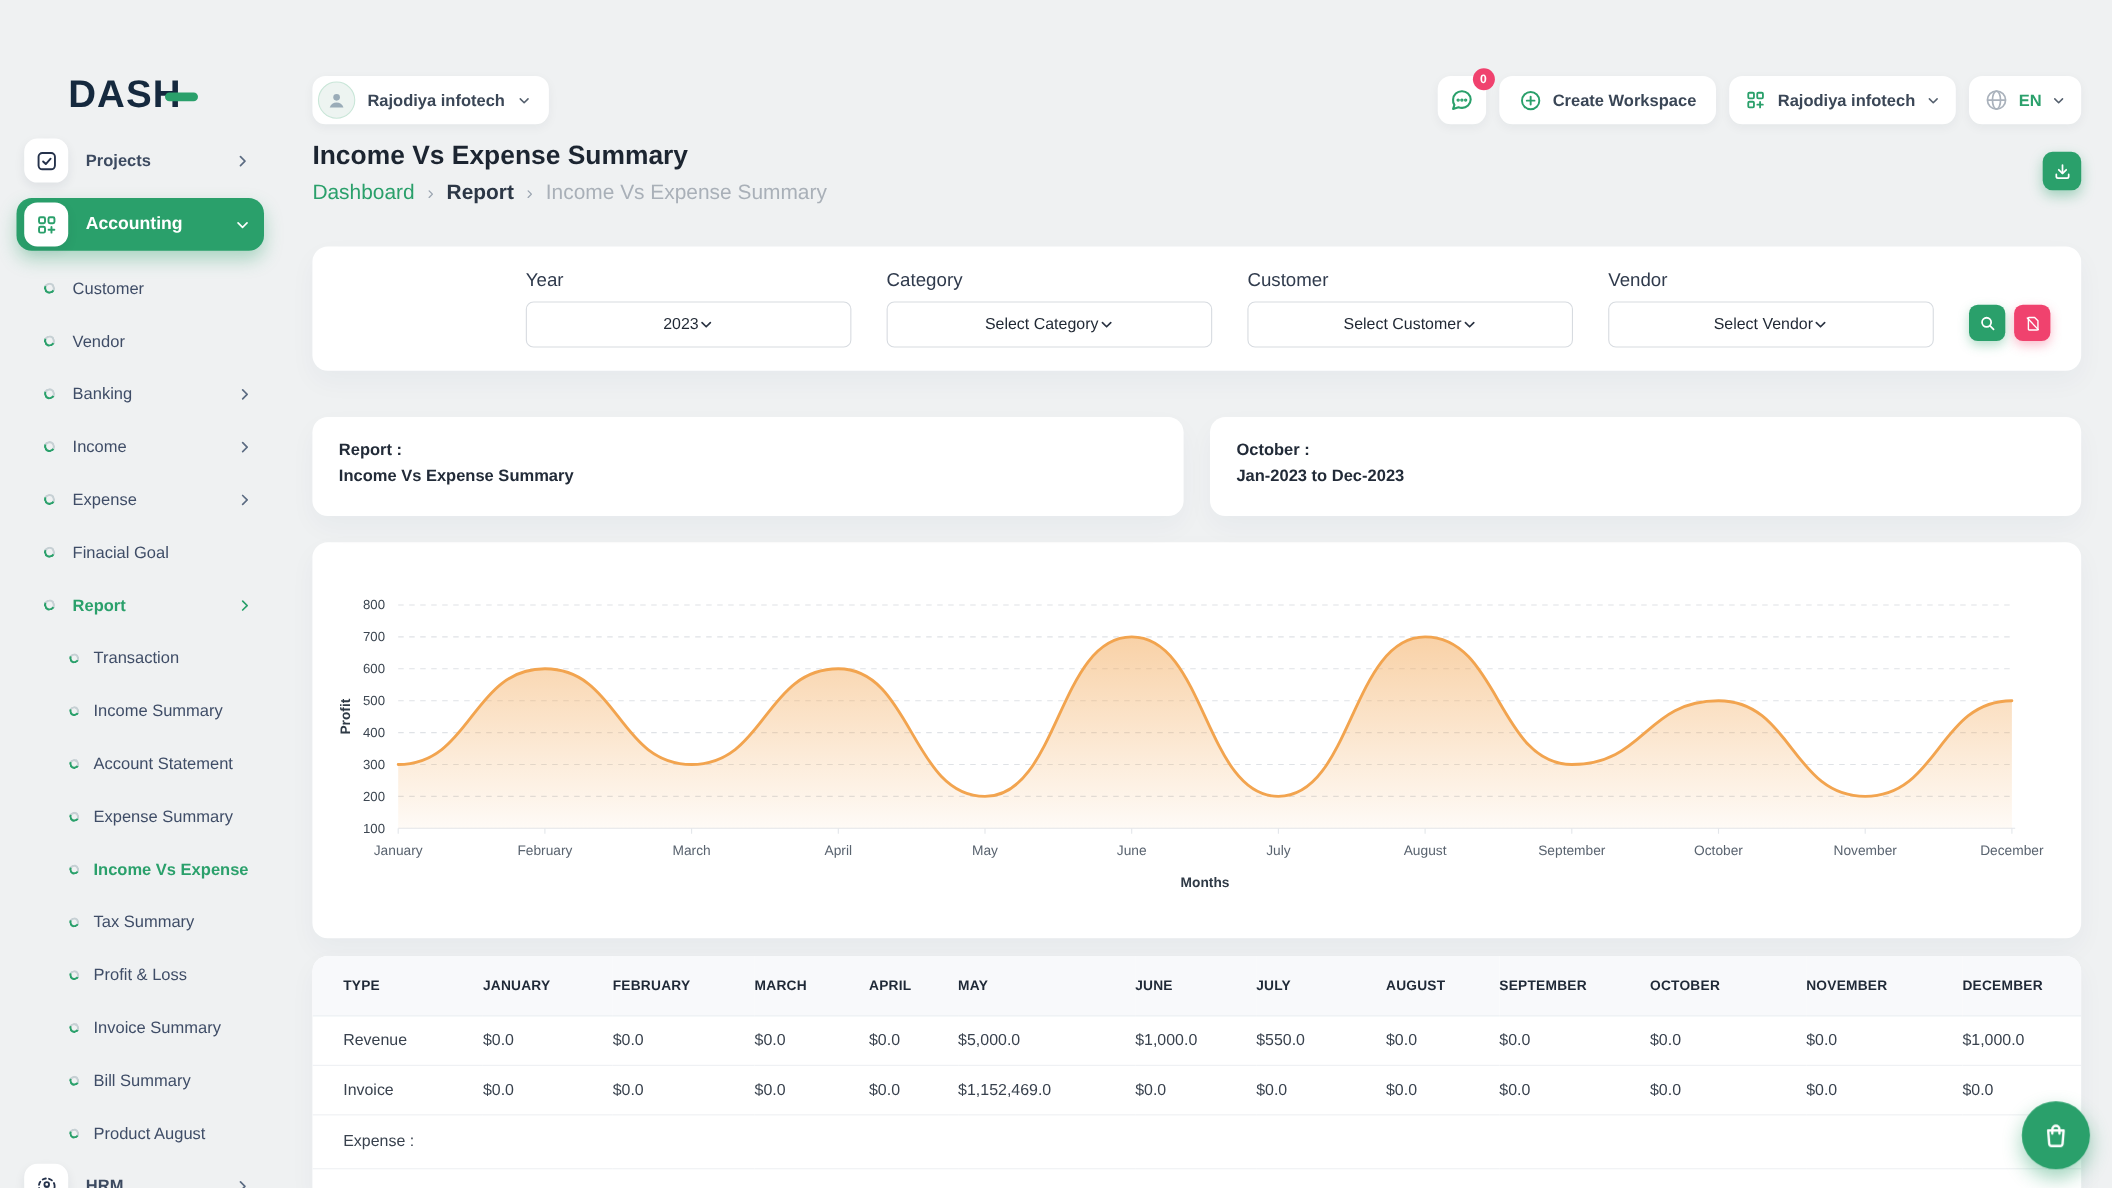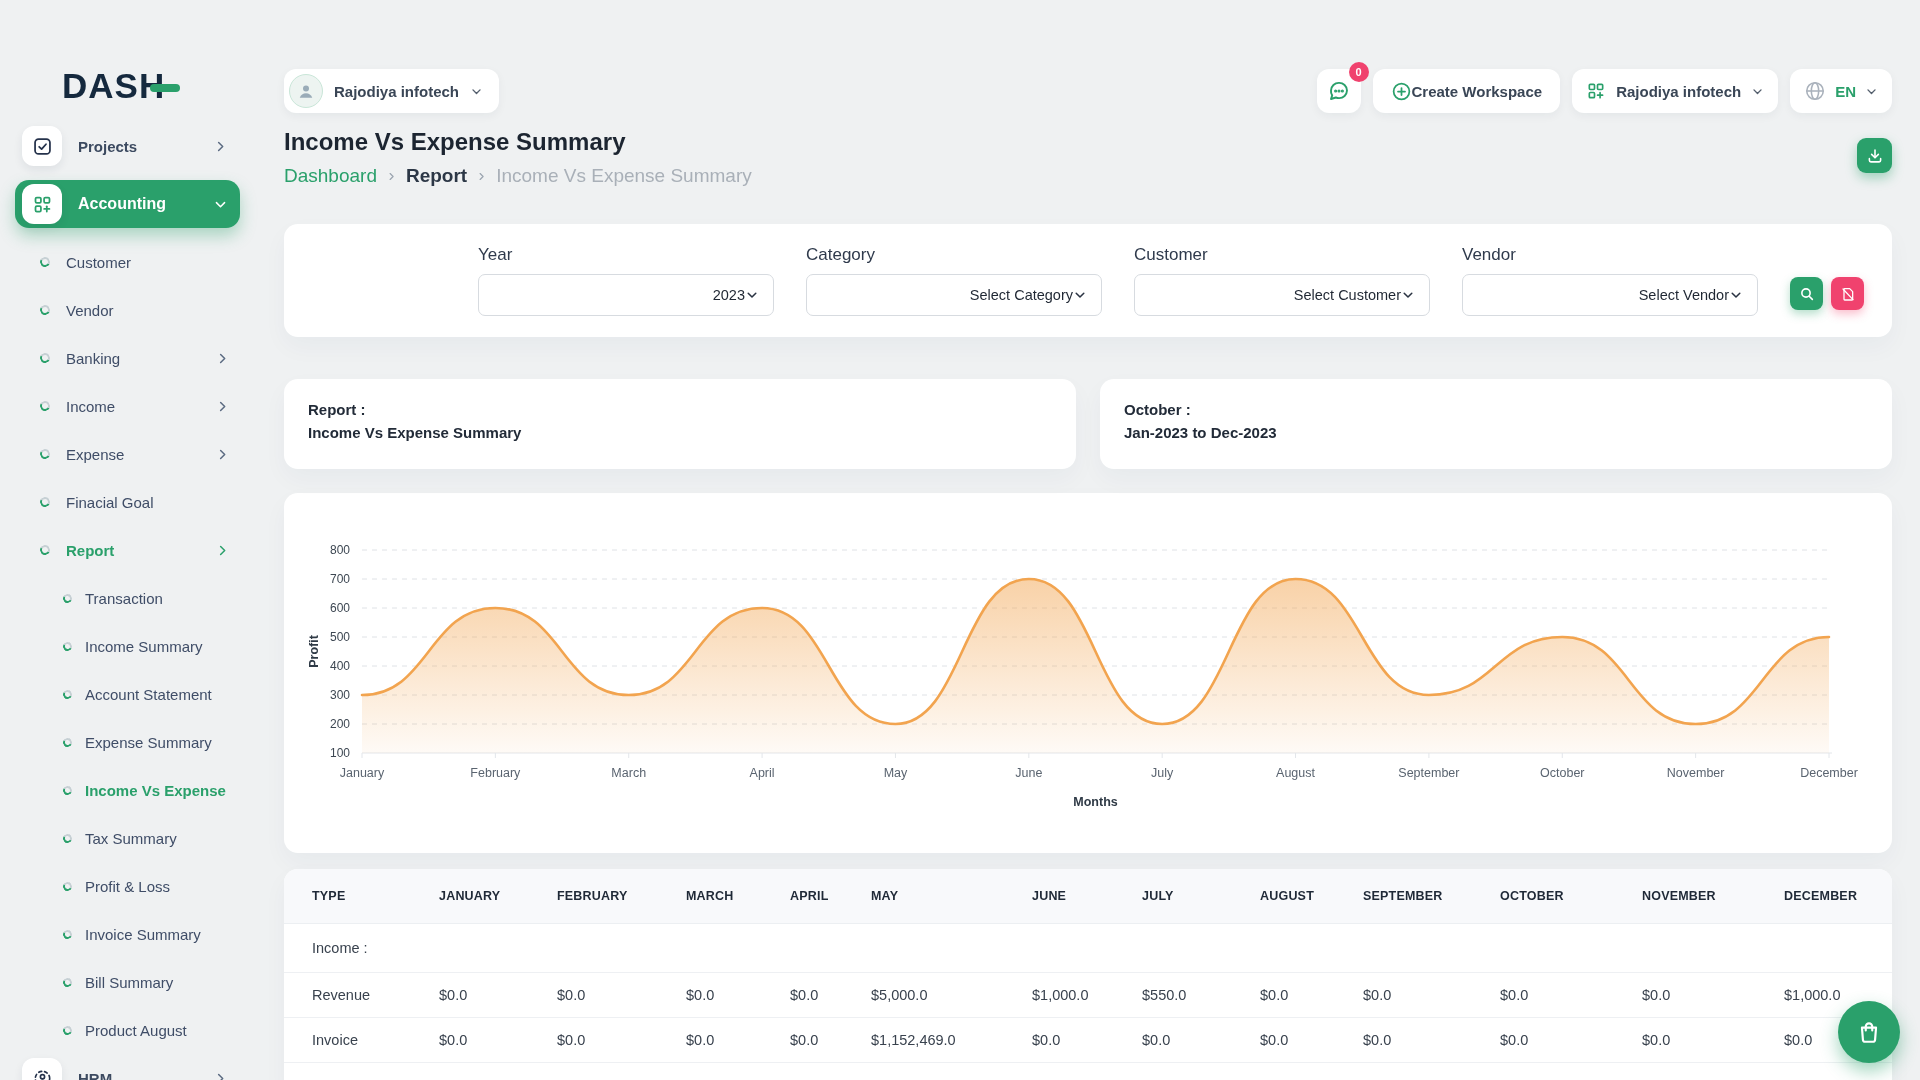--- a/index.html
+++ b/index.html
@@ -47,21 +47,21 @@
         box-shadow:0 3px 10px rgba(20,30,50,.05);cursor:pointer;}
   .ws-pill{padding:0 16px 0 5px;gap:11px;}
   .avatar{width:34px;height:34px;border-radius:50%;background:#edf4f1;border:1px solid #c9e6d8;
           display:flex;align-items:center;justify-content:center;}
   .pill-label{font-size:15px;color:#3a4656;font-weight:600;}
   .topbar-right{margin-left:auto;display:flex;align-items:center;gap:12px;}
   .chat-btn{position:relative;width:44px;height:44px;justify-content:center;}
   .badge{position:absolute;top:-7px;right:-8px;min-width:20px;height:20px;border-radius:10px;
          background:var(--pink);color:#fff;font-size:11px;font-weight:700;
          display:flex;align-items:center;justify-content:center;padding:0 5px;}
-  .cw-pill{padding:0 18px;}
+  .cw-pill{padding:0 18px;gap:10px;}
   .co-pill{padding:0 14px;gap:10px;}
   .lang-pill{padding:0 14px;gap:9px;}
   .lang-label{font-size:15px;font-weight:700;color:var(--green);}
 
   .page-head{display:flex;align-items:flex-start;margin-top:15px;}
   .page-title{margin:0;font-size:24px;line-height:28px;font-weight:700;color:#1c2531;}
   .breadcrumb{margin-top:9px;display:flex;align-items:center;gap:9px;font-size:19px;}
   .bc-link{color:var(--green);cursor:pointer;}
   .bc-mid{color:#2c3746;font-weight:600;cursor:pointer;}
   .bc-cur{color:#a9b0b8;}
@@ -69,21 +69,21 @@
   .download-btn{margin-left:auto;margin-top:10px;width:35px;height:35px;border-radius:9px;border:none;
         background:var(--green);display:flex;align-items:center;justify-content:center;cursor:pointer;
         box-shadow:0 5px 12px rgba(42,160,107,.4);}
 
   .card{background:#fff;border-radius:14px;box-shadow:0 10px 24px rgba(27,46,94,.04);}
   .filter-card{margin-top:37px;height:113px;display:flex;align-items:center;
                padding-left:194px;padding-right:24px;}
   .filter-group{width:296px;margin-right:32px;}
   .filter-label{font-size:17px;color:#2f3a4c;margin-bottom:9px;}
   .select{height:42px;border:1px solid #d7dbe0;border-radius:7px;display:flex;align-items:center;
-          justify-content:flex-end;padding:0 14px;font-size:14.5px;color:#1f2733;cursor:pointer;background:#fff;}
+          justify-content:center;padding:0 14px;font-size:14.5px;color:#1f2733;cursor:pointer;background:#fff;}
   .select .chev{color:#2a3342;width:14px;height:14px;}
   .filter-actions{display:flex;gap:8px;margin-top:26px;}
   .sq-btn{width:33px;height:33px;border:none;border-radius:8px;display:flex;align-items:center;
           justify-content:center;cursor:pointer;}
   .search-btn{background:var(--green);box-shadow:0 4px 10px rgba(42,160,107,.35);}
   .reset-btn{background:var(--pink);box-shadow:0 4px 10px rgba(240,66,110,.35);}
 
   .info-row{display:flex;gap:24px;margin-top:42px;}
   .info-card{flex:1;height:90px;padding:19px 24px;}
   .info-line{font-size:15px;font-weight:700;color:#222b38;line-height:1.55;}
@@ -475,23 +475,20 @@
             <th>JUNE</th>
             <th>JULY</th>
             <th>AUGUST</th>
             <th>SEPTEMBER</th>
             <th>OCTOBER</th>
             <th>NOVEMBER</th>
             <th>DECEMBER</th>
           </tr>
         </thead>
       <tbody>
-          <tr class="group-row">
-            <td colspan="13">Income :</td>
-          </tr>
           <tr>
             <td>Revenue</td>
             <td>$0.0</td>
             <td>$0.0</td>
             <td>$0.0</td>
             <td>$0.0</td>
             <td>$5,000.0</td>
             <td>$1,000.0</td>
             <td>$550.0</td>
             <td>$0.0</td>

